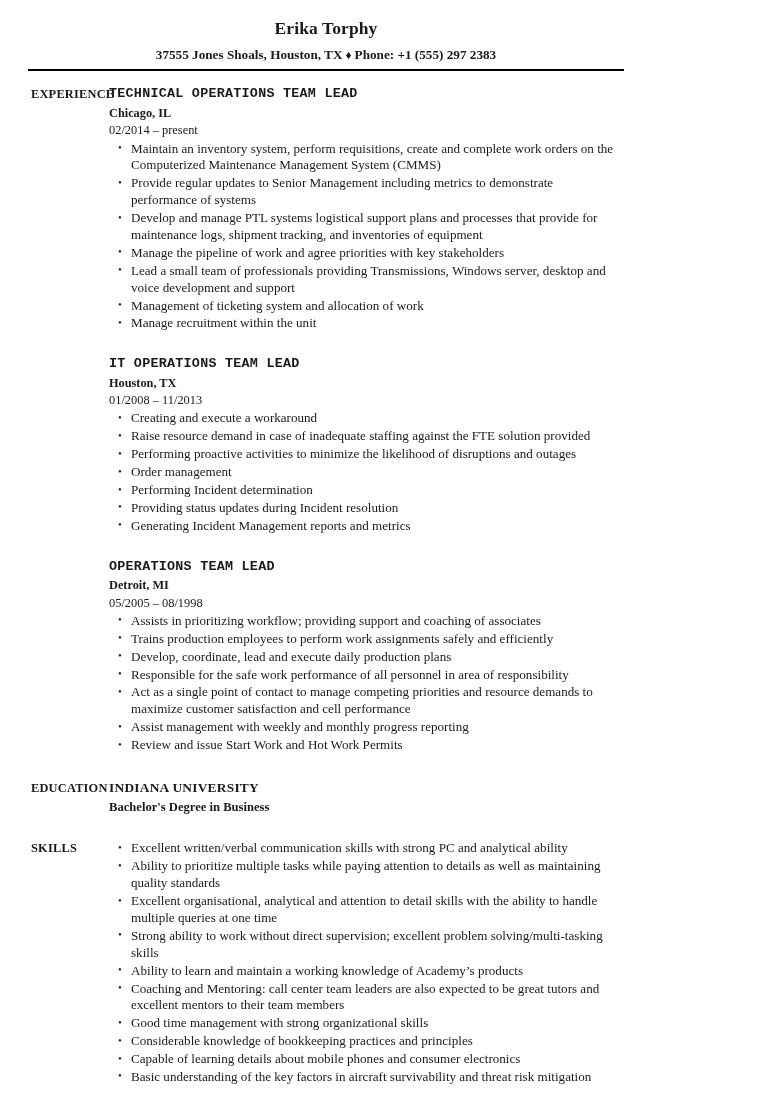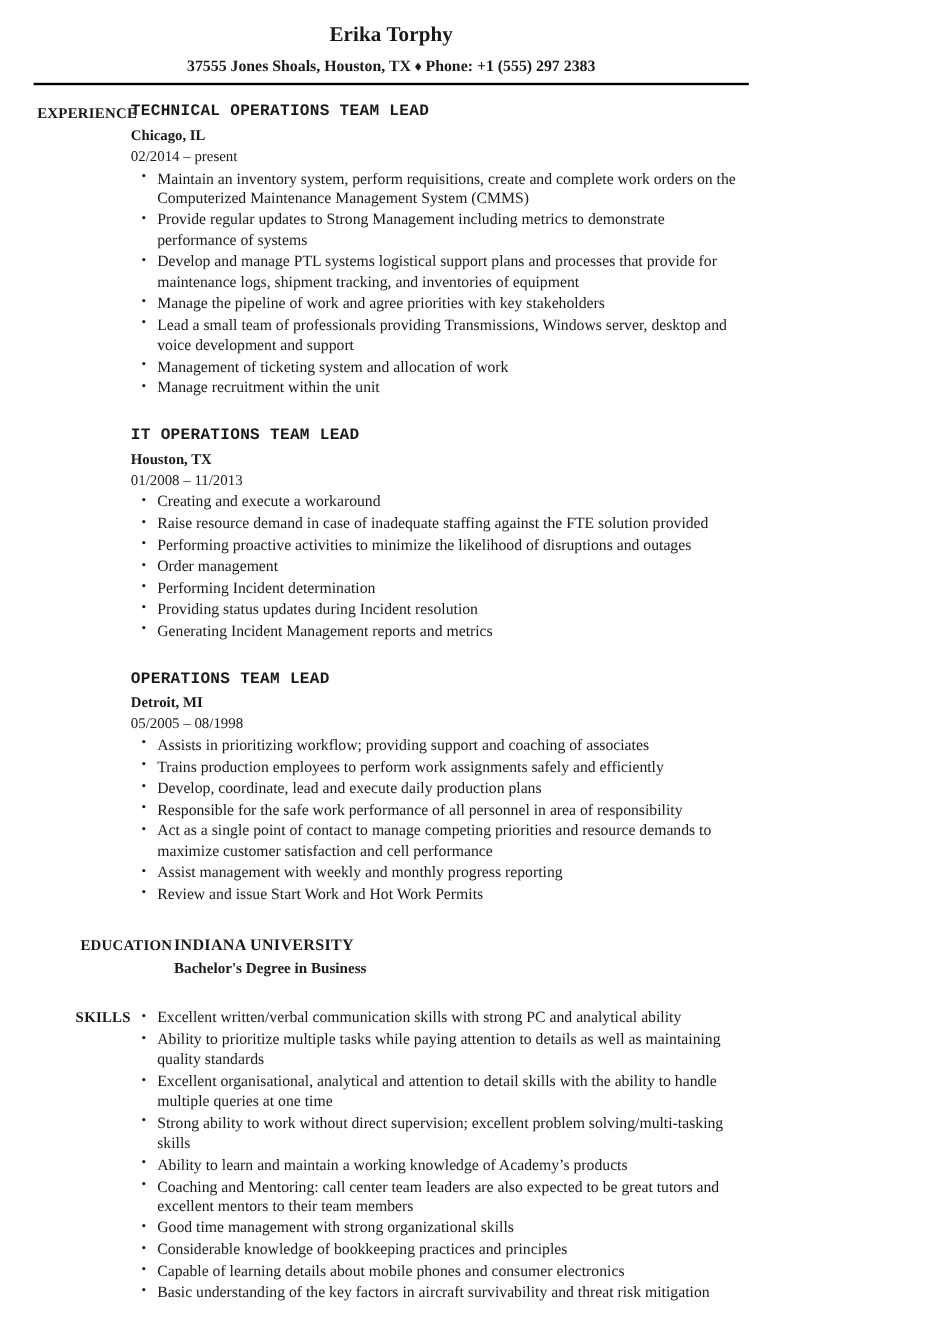--- a/index.html
+++ b/index.html
@@ -130,23 +130,23 @@
     line-height: 1.3;
     margin: 0;
   }
   .edu-degree {
     font-weight: bold;
     font-size: 12.6px;
     line-height: 1.35;
     margin: 3px 0 0 0;
   }
 
-  .section-education { margin-top: 24px; padding-left: 36px; }
+  .section-education { margin-top: 24px; }
   .section-skills { margin-top: 22px; }
-  .section-skills .section-label { padding-top: 2px; text-align: right; }
+  .section-skills .section-label { padding-top: 2px; }
 </style>
 </head>
 <body>
 
 <div class="page">
 
   <div class="header">
     <div class="name">Erika Torphy</div>
     <div class="contact">
       <span>37555 Jones Shoals, Houston, TX</span><span class="sep">♦</span><span>Phone: +1 (555) 297 2383</span>
@@ -158,21 +158,21 @@
 
     <div class="section section-experience">
       <div class="section-label">EXPERIENCE</div>
       <div class="section-body" id="experience-list">
           <div class="job">
             <div class="job-title">TECHNICAL OPERATIONS TEAM LEAD</div>
             <div class="job-location">Chicago, IL</div>
             <div class="job-dates">02/2014 – present</div>
             <ul class="bullets">
               <li>Maintain an inventory system, perform requisitions, create and complete work orders on the Computerized Maintenance Management System (CMMS)</li>
-              <li>Provide regular updates to Strong Management including metrics to demonstrate performance of systems</li>
+              <li>Provide regular updates to Senior Management including metrics to demonstrate performance of systems</li>
               <li>Develop and manage PTL systems logistical support plans and processes that provide for maintenance logs, shipment tracking, and inventories of equipment</li>
               <li>Manage the pipeline of work and agree priorities with key stakeholders</li>
               <li>Lead a small team of professionals providing Transmissions, Windows server, desktop and voice development and support</li>
               <li>Management of ticketing system and allocation of work</li>
               <li>Manage recruitment within the unit</li>
             </ul>
           </div>
           <div class="job">
             <div class="job-title">IT OPERATIONS TEAM LEAD</div>
             <div class="job-location">Houston, TX</div>

